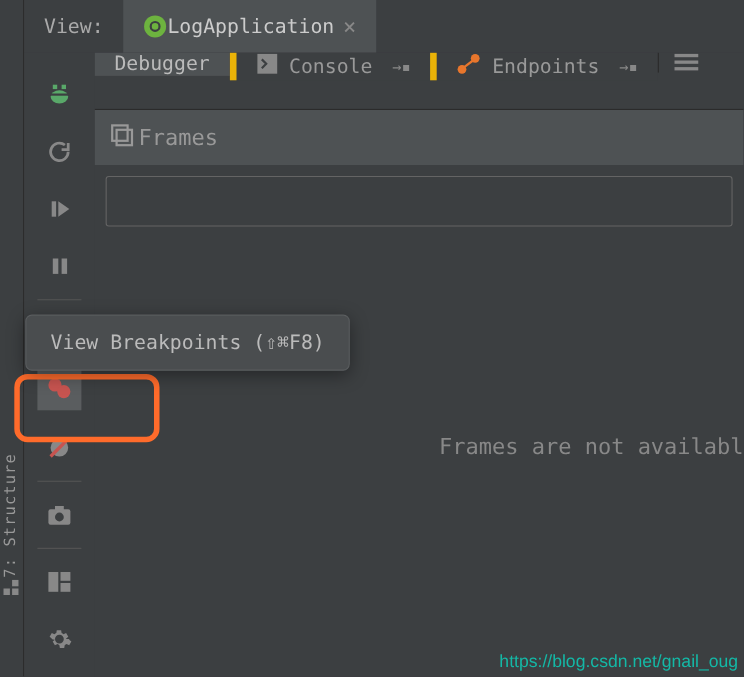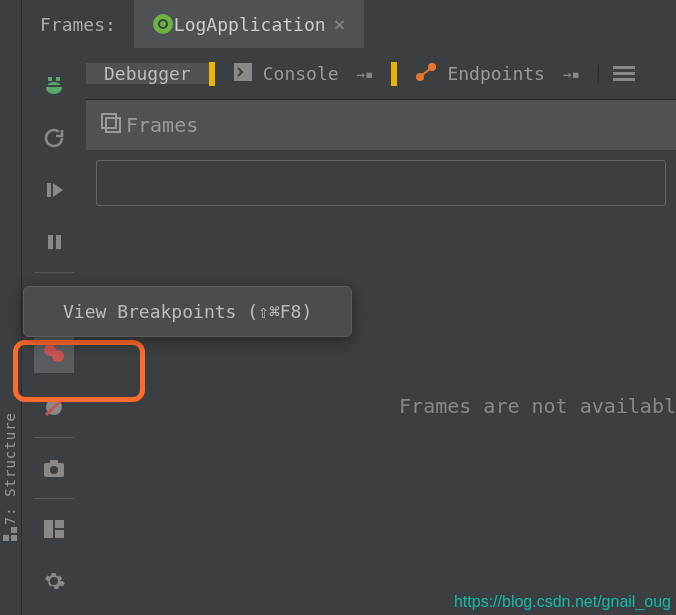--- a/index.html
+++ b/index.html
@@ -111,21 +111,21 @@
     }
     .content {
       flex: 1;
       display: flex;
       flex-direction: column;
       background: #3c3f41;
     }
     .panel-tabs {
       height: 52px;
       display: flex;
-      align-items: center;
+      align-items: flex-start;
       border-bottom: 1px solid #2b2b2b;
     }
     .panel-tab {
       display: flex;
       align-items: center;
       padding: 0 18px;
       gap: 10px;
       font-size: 18px;
       color: #999;
       background: #3c3f41;
@@ -177,21 +177,21 @@
       color: #888;
       white-space: nowrap;
     }
     .tooltip {
       position: absolute;
       left: 23px;
       top: 286px;
       background: #4a4d4f;
       border: 1px solid #5a5d5f;
       border-radius: 6px;
-      padding: 14px 39px;
+      padding: 14px 22px;
       font-size: 18px;
       color: #bbb;
       z-index: 10;
       box-shadow: 0 4px 16px rgba(0,0,0,0.4);
     }
     .watermark {
       position: absolute;
       right: 5px;
       bottom: 4px;
       font-size: 16px;
@@ -208,21 +208,21 @@
         <rect x="0" y="8" width="6" height="6" fill="#888"></rect>
         <rect x="8" y="0" width="6" height="6" fill="#888"></rect>
         <rect x="8" y="8" width="6" height="6" fill="#888"></rect>
       </svg>
   </span>
   <span class="structure-label">7: Structure</span>
 </div>
 
 <div class="main">
   <div class="top-tabs">
-    <div class="debug-label">Frames:</div>
+    <div class="debug-label">View:</div>
     <div class="config-tab">
       <span class="config-icon">
         <svg width="22" height="22" viewBox="0 0 22 22">
           <circle cx="11" cy="11" r="10" fill="#6db33f"></circle>
           <circle cx="11" cy="11" r="4" fill="none" stroke="#3c3f41" stroke-width="2"></circle>
         </svg>
       </span>
       <span>LogApplication</span>
       <span class="close-x">×</span>
     </div>

